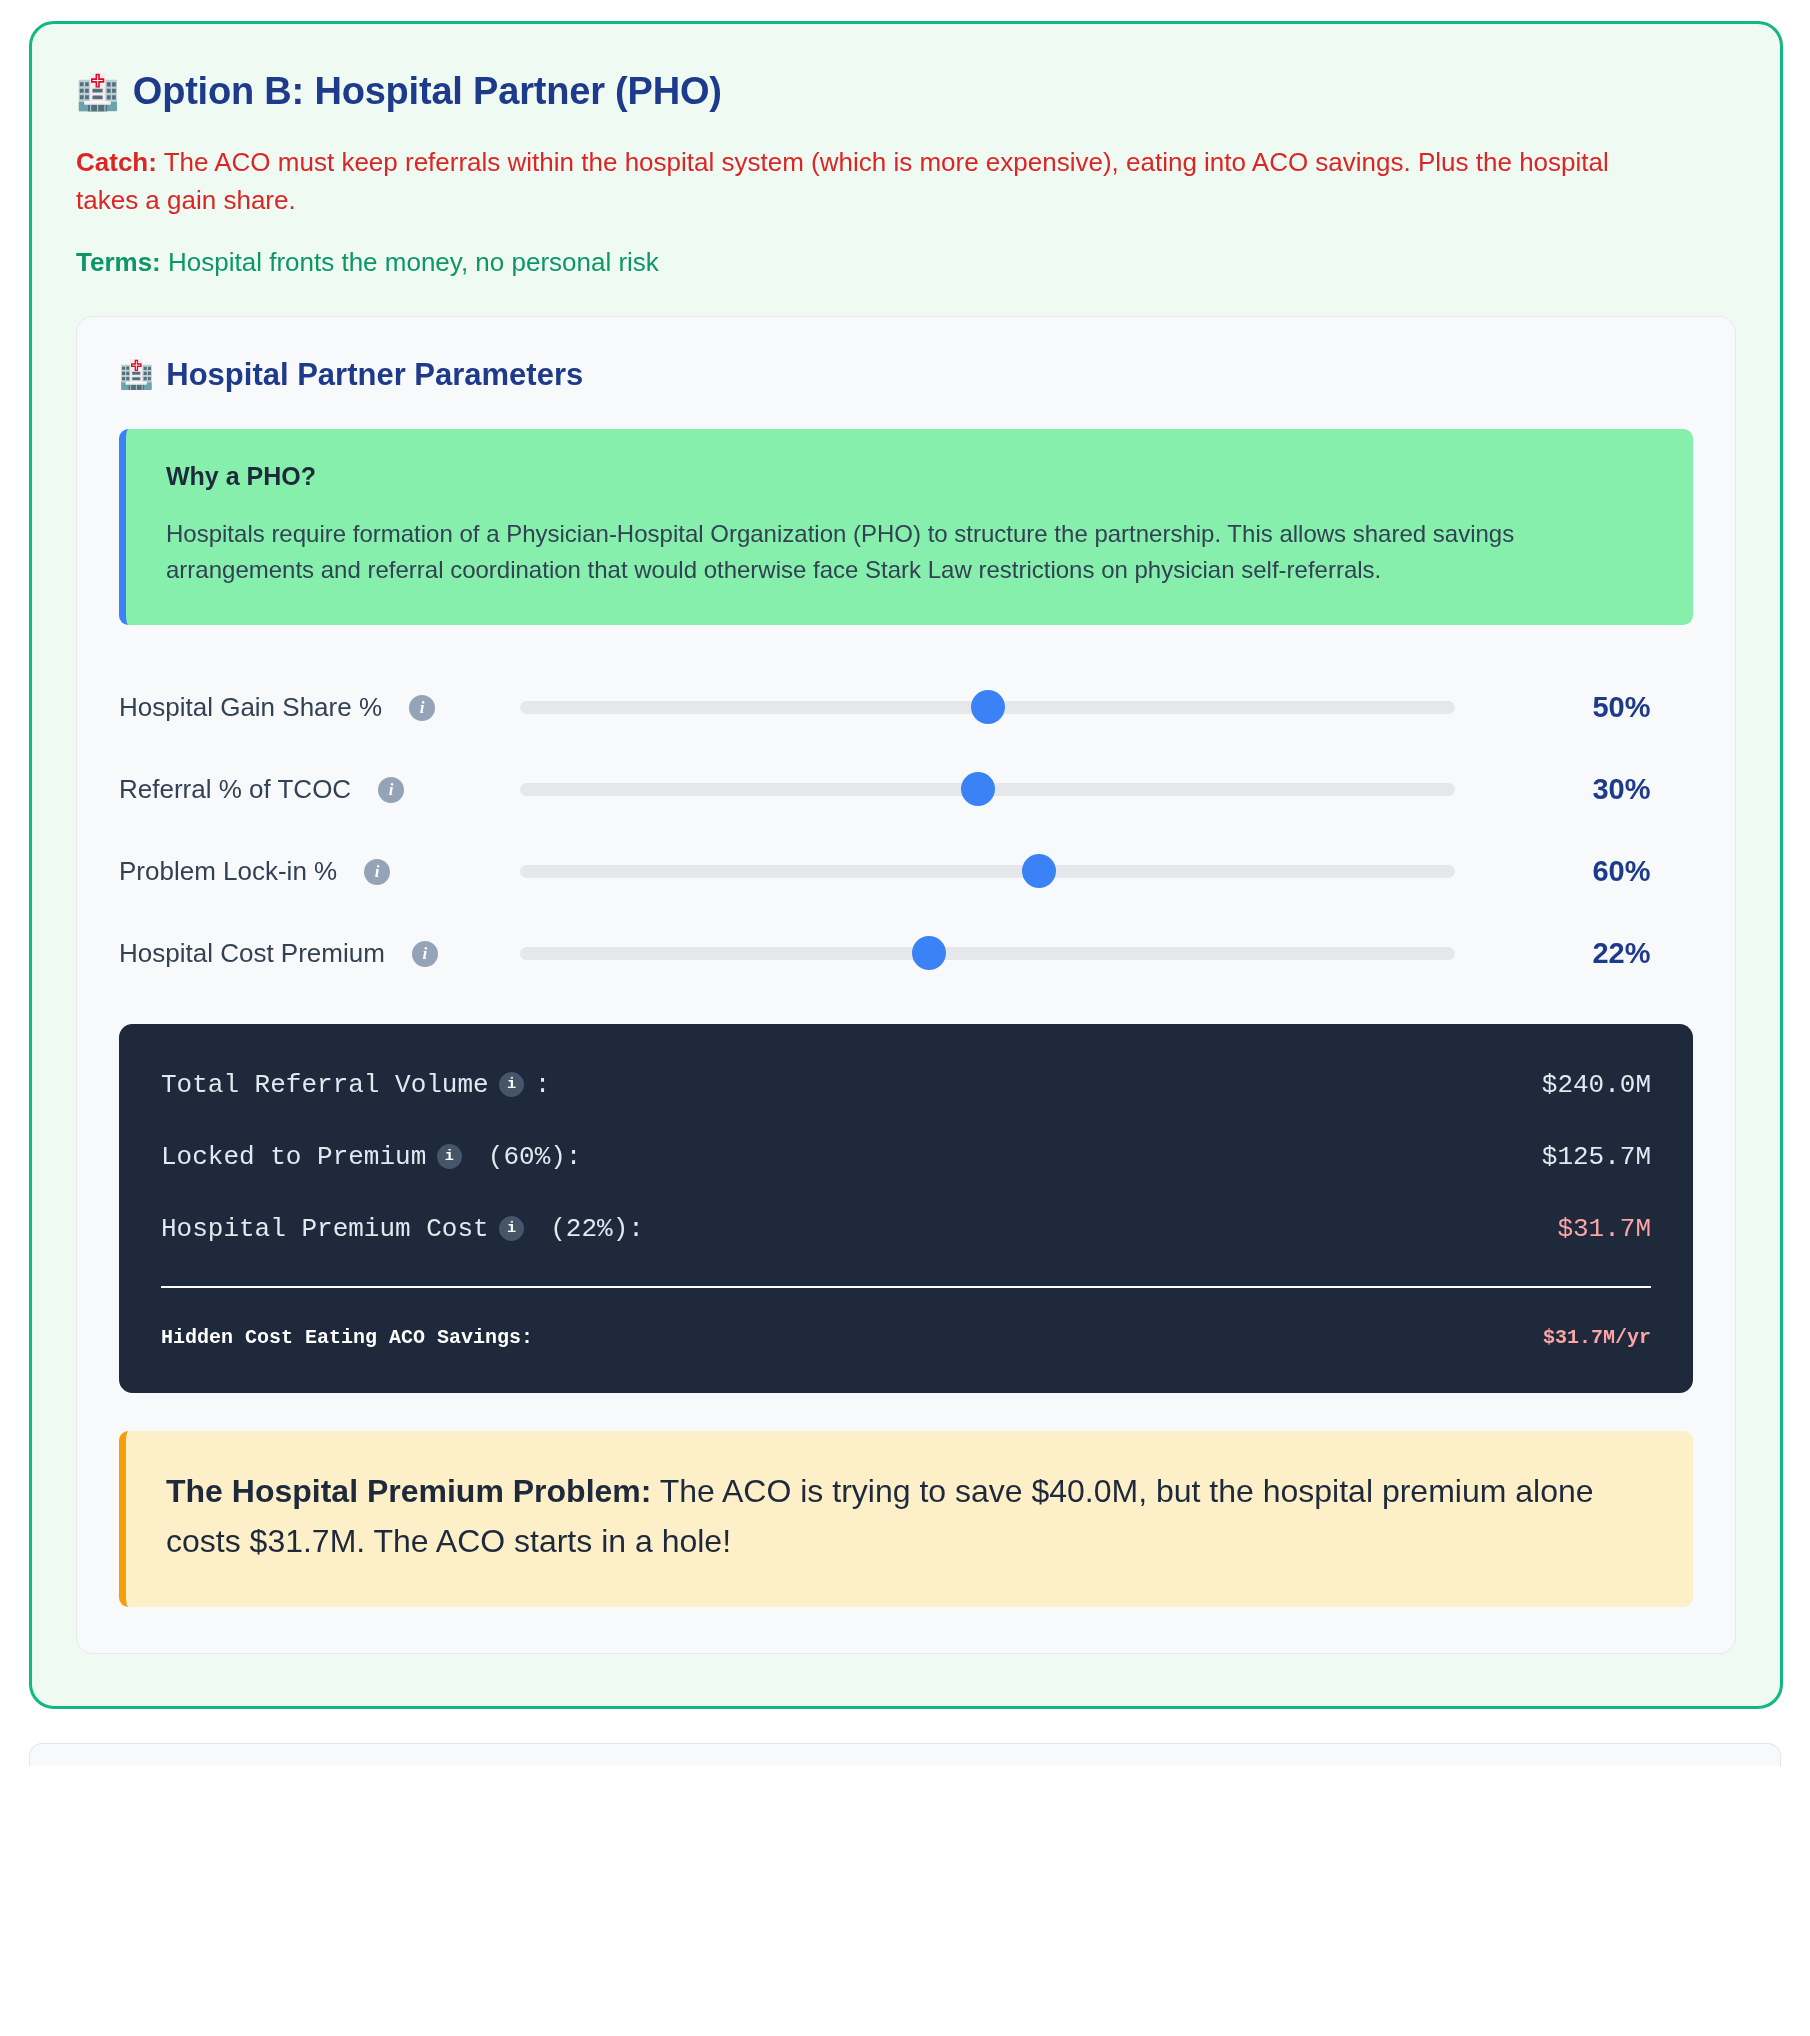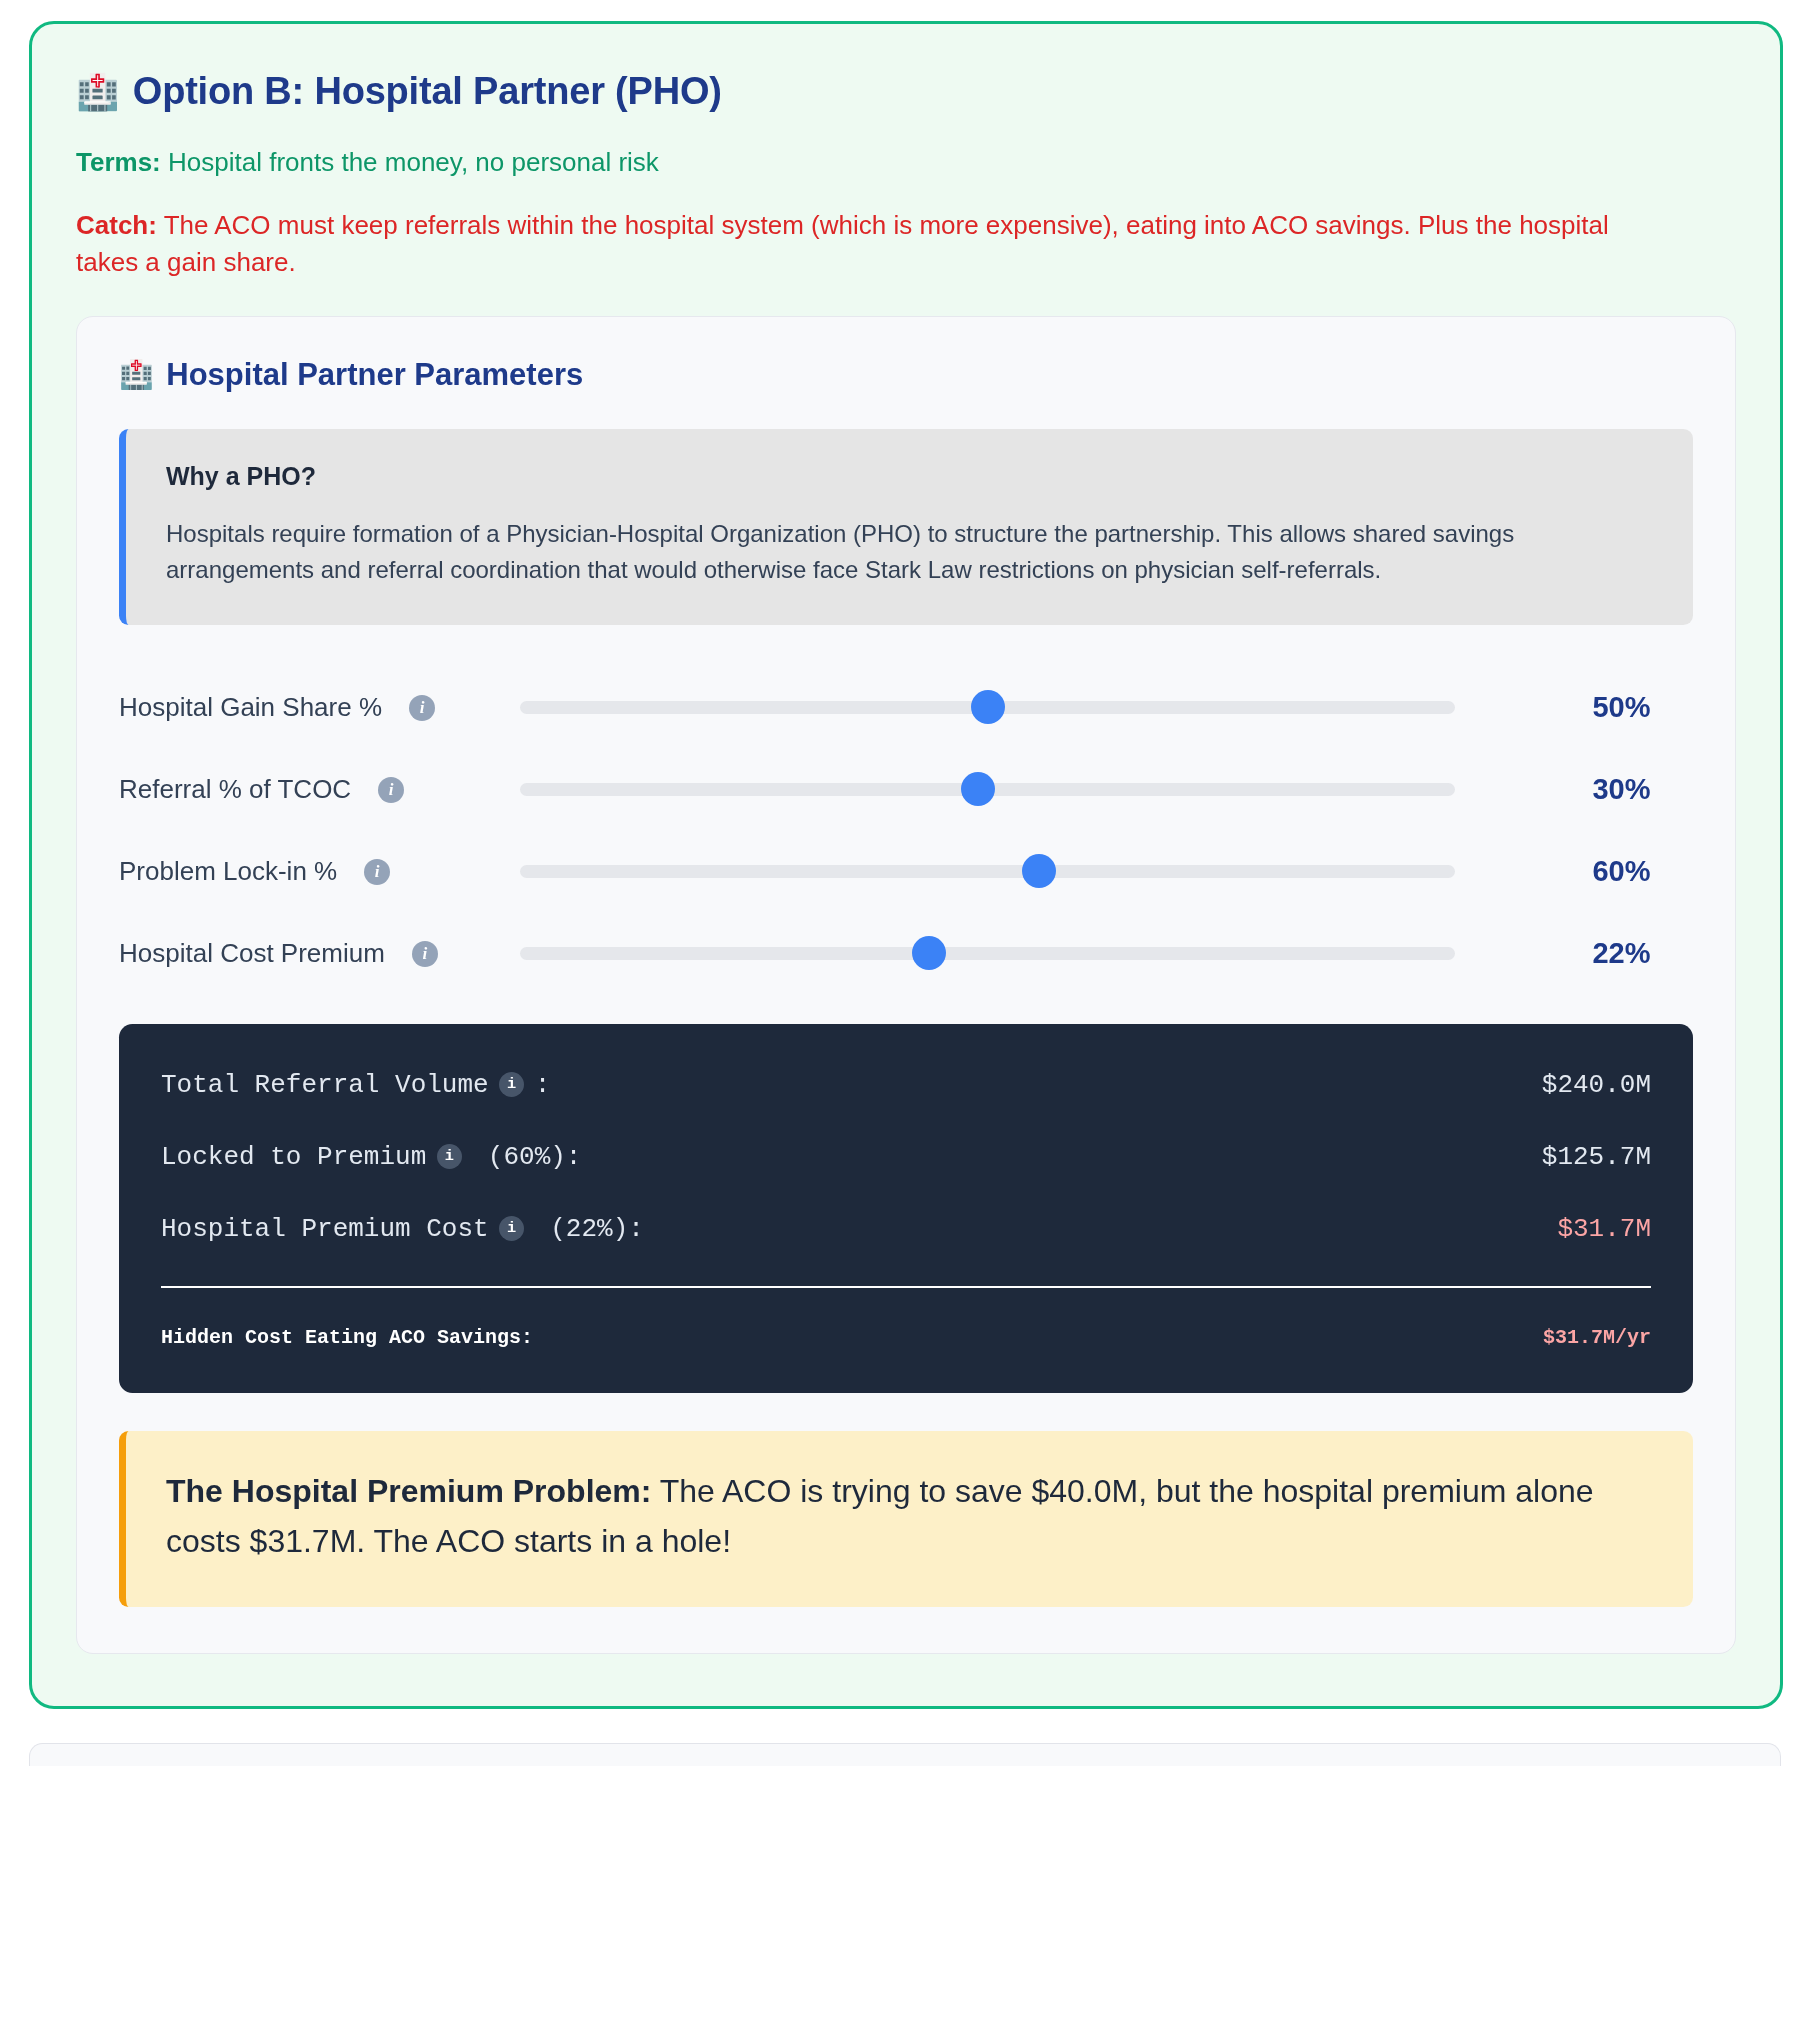--- a/index.html
+++ b/index.html
@@ -58,21 +58,21 @@
     color: #1e3a8a;
     display: flex;
     align-items: center;
     gap: 12.4px;
     margin-bottom: 36px;
   }
   .panel-title .emoji { font-size: 28px; }
 
   
   .why-box {
-    background: #e5e5e5;
+    background: #86efac;
     border-left: 7.6px solid #3b82f6;
     border-radius: 9.6px;
     padding: 32.5px 38px 36px 40px;
     margin-bottom: 42px;
   }
   .why-title {
     font-size: 25px;
     font-weight: bold;
     color: #1e293b;
     margin-bottom: 25px;
@@ -235,26 +235,26 @@
 </head>
 <body>
 
 <div class="option-card">
 
   <div class="option-title">
     <span class="emoji">🏥</span>
     <span>Option B: Hospital Partner (PHO)</span>
   </div>
 
+  <p class="meta-line catch-line">
+    <b>Catch:</b><span> The ACO must keep referrals within the hospital system (which is more expensive), eating into ACO savings. Plus the hospital takes a gain share.</span>
+  </p>
+
   <p class="meta-line terms-line">
     <b>Terms:</b><span> Hospital fronts the money, no personal risk</span>
-  </p>
-
-  <p class="meta-line catch-line">
-    <b>Catch:</b><span> The ACO must keep referrals within the hospital system (which is more expensive), eating into ACO savings. Plus the hospital takes a gain share.</span>
   </p>
 
   <div class="params-panel">
 
     <div class="panel-title">
       <span class="emoji">🏥</span>
       <span>Hospital Partner Parameters</span>
     </div>
 
     <div class="why-box">

